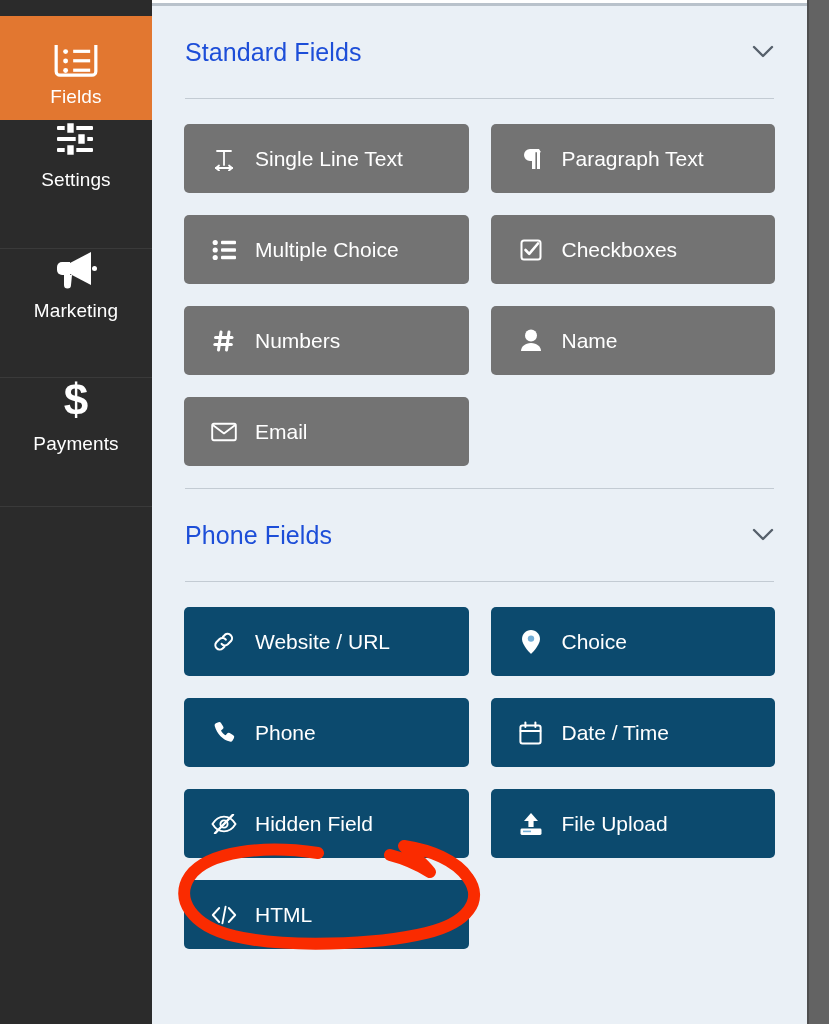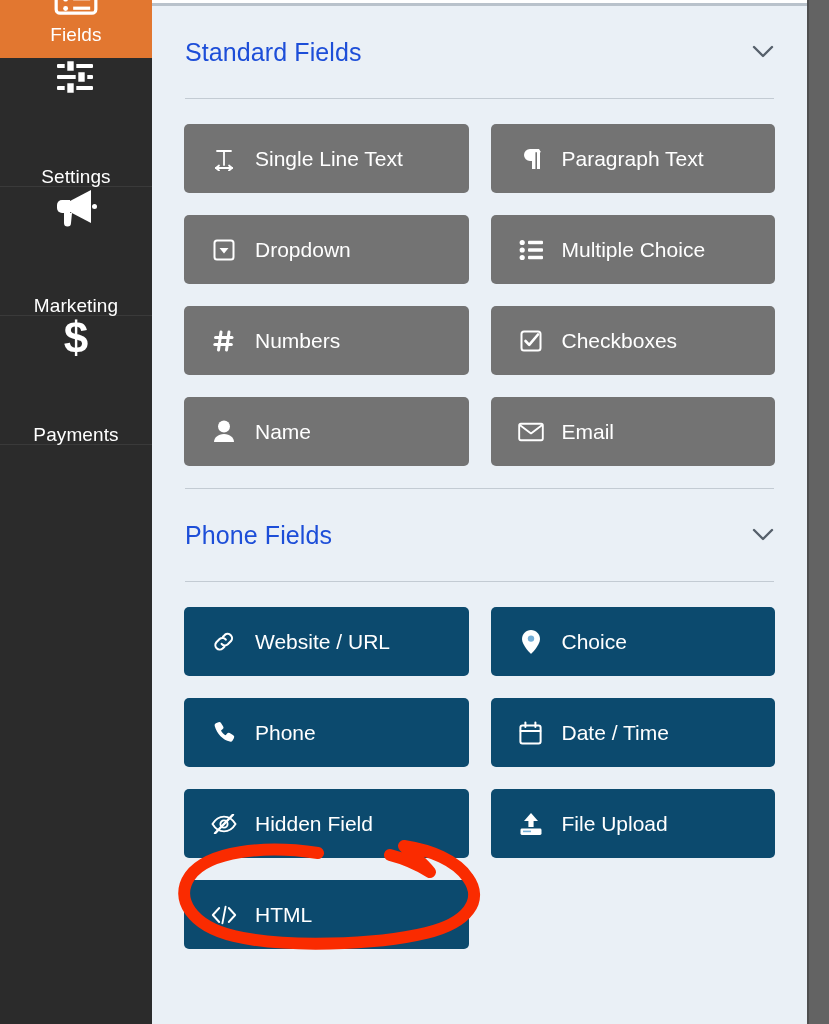--- a/index.html
+++ b/index.html
@@ -27,32 +27,33 @@
     flex-direction: column;
     position: relative;
     z-index: 5;
   }
   .side-item {
     position: relative;
     height: 129px;
     display: flex;
     flex-direction: column;
     align-items: center;
-    justify-content: space-between;
+    justify-content: flex-start;
     color: #ffffff;
     cursor: pointer;
     border-bottom: 1px solid #3a3a3a;
     user-select: none;
   }
   .side-item.active { background: #e27730; }
   .side-item.first {
-    height: 58px;
+    height: 104px;
     justify-content: flex-end;
     padding-bottom: 14px;
     border-bottom: none;
+    margin-top: 16px;
   }
   .side-icon {
     display: flex;
     align-items: center;
     justify-content: center;
     margin-bottom: 12px;
   }
   .side-item.first .side-icon { margin-bottom: 8px; }
   .side-label {
     font-size: 19px;
@@ -267,64 +268,55 @@
 
         <button class="fbtn standard">
           <span class="bi">
             <svg width="22" height="24" viewBox="0 0 22 24" fill="#fff">
               <path d="M19 2 H10 a6 6 0 0 0 0 12 h2 v8 h3.4 V5.2 h1.6 V22 H20 V5.2 h1 Z"></path>
             </svg>
           </span>
           <span class="bl">Paragraph Text</span>
         </button>
 
-        <button class="fbtn standard">
-          <span class="bi">
-            <svg width="24" height="24" viewBox="0 0 24 24" fill="none">
-              <rect x="2.5" y="2.5" width="19" height="19" rx="2.5" stroke="#fff" stroke-width="2"></rect>
-              <path d="M7.5 10 L12 15.5 L16.5 10 Z" fill="#fff"></path>
-            </svg>
-          </span>
-          <span class="bl">Dropdown</span>
-        </button>
 
         <button class="fbtn standard">
           <span class="bi">
             <svg width="24" height="22" viewBox="0 0 24 22" fill="#fff">
               <circle cx="3.2" cy="3.5" r="2.6"></circle>
                 <rect x="9" y="1.8" width="15" height="3.4" rx="1"></rect>
               <circle cx="3.2" cy="11" r="2.6"></circle>
                 <rect x="9" y="9.3" width="15" height="3.4" rx="1"></rect>
               <circle cx="3.2" cy="18.5" r="2.6"></circle>
                 <rect x="9" y="16.8" width="15" height="3.4" rx="1"></rect>
             </svg>
           </span>
           <span class="bl">Multiple Choice</span>
         </button>
 
         <button class="fbtn standard">
           <span class="bi">
+            <svg width="24" height="24" viewBox="0 0 24 24" fill="none">
+              <rect x="2.5" y="2.5" width="19" height="19" rx="2.5" stroke="#fff" stroke-width="2"></rect>
+              <path d="M6.5 12 L10.2 15.8 L19 5.5" stroke="#fff" stroke-width="2.6" stroke-linecap="round" stroke-linejoin="round"></path>
+            </svg>
+          </span>
+          <span class="bl">Checkboxes</span>
+        </button>
+
+        <button class="fbtn standard">
+          <span class="bi">
             <svg width="24" height="24" viewBox="0 0 24 24" fill="none" stroke="#fff" stroke-width="3" stroke-linecap="round">
               <path d="M9 3 L6.5 21"></path>
                 <path d="M17 3 L14.5 21"></path>
               <path d="M3.5 8.5 H20"></path>
                 <path d="M2.8 15.5 H19.3"></path>
             </svg>
           </span>
           <span class="bl">Numbers</span>
-        </button>
-
-        <button class="fbtn standard">
-          <span class="bi">
-            <svg width="24" height="24" viewBox="0 0 24 24" fill="none">
-              <rect x="2.5" y="2.5" width="19" height="19" rx="2.5" stroke="#fff" stroke-width="2"></rect>
-              <path d="M6.5 12 L10.2 15.8 L19 5.5" stroke="#fff" stroke-width="2.6" stroke-linecap="round" stroke-linejoin="round"></path>
-            </svg>
-          </span>
-          <span class="bl">Checkboxes</span>
         </button>
 
         <button class="fbtn standard">
           <span class="bi">
             <svg width="20" height="24" viewBox="0 0 20 24" fill="#fff">
               <circle cx="10" cy="6.6" r="6"></circle>
               <path d="M10 14 c-6 0 -10 3.8 -10 8 h20 c0 -4.2 -4 -8 -10 -8 Z"></path>
             </svg>
           </span>
           <span class="bl">Name</span>

